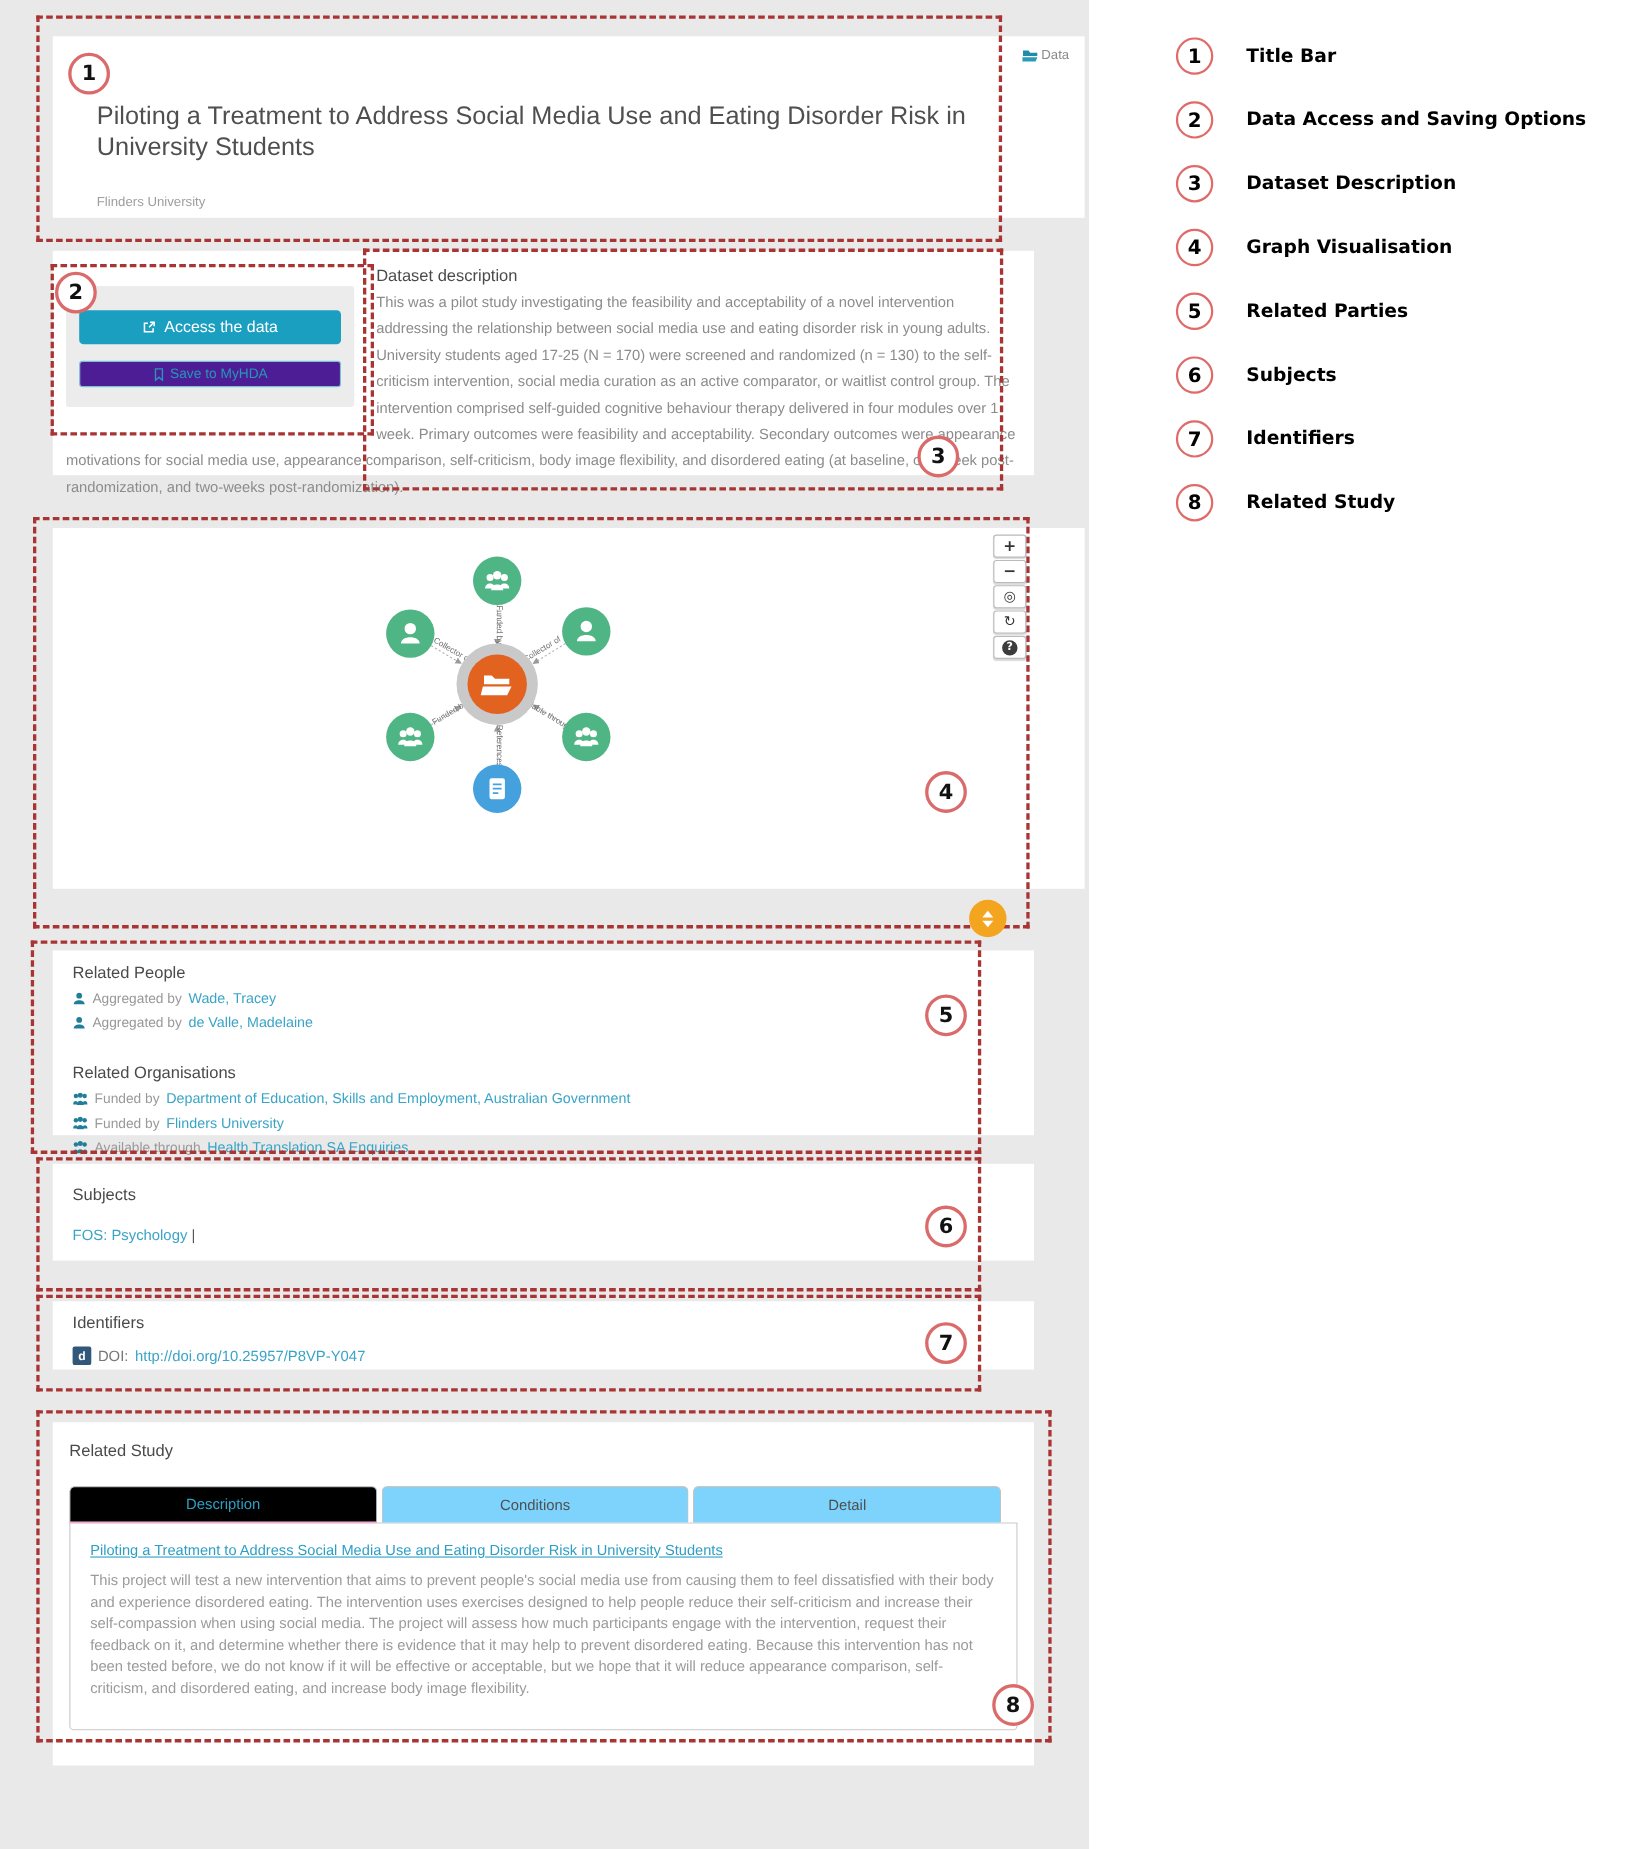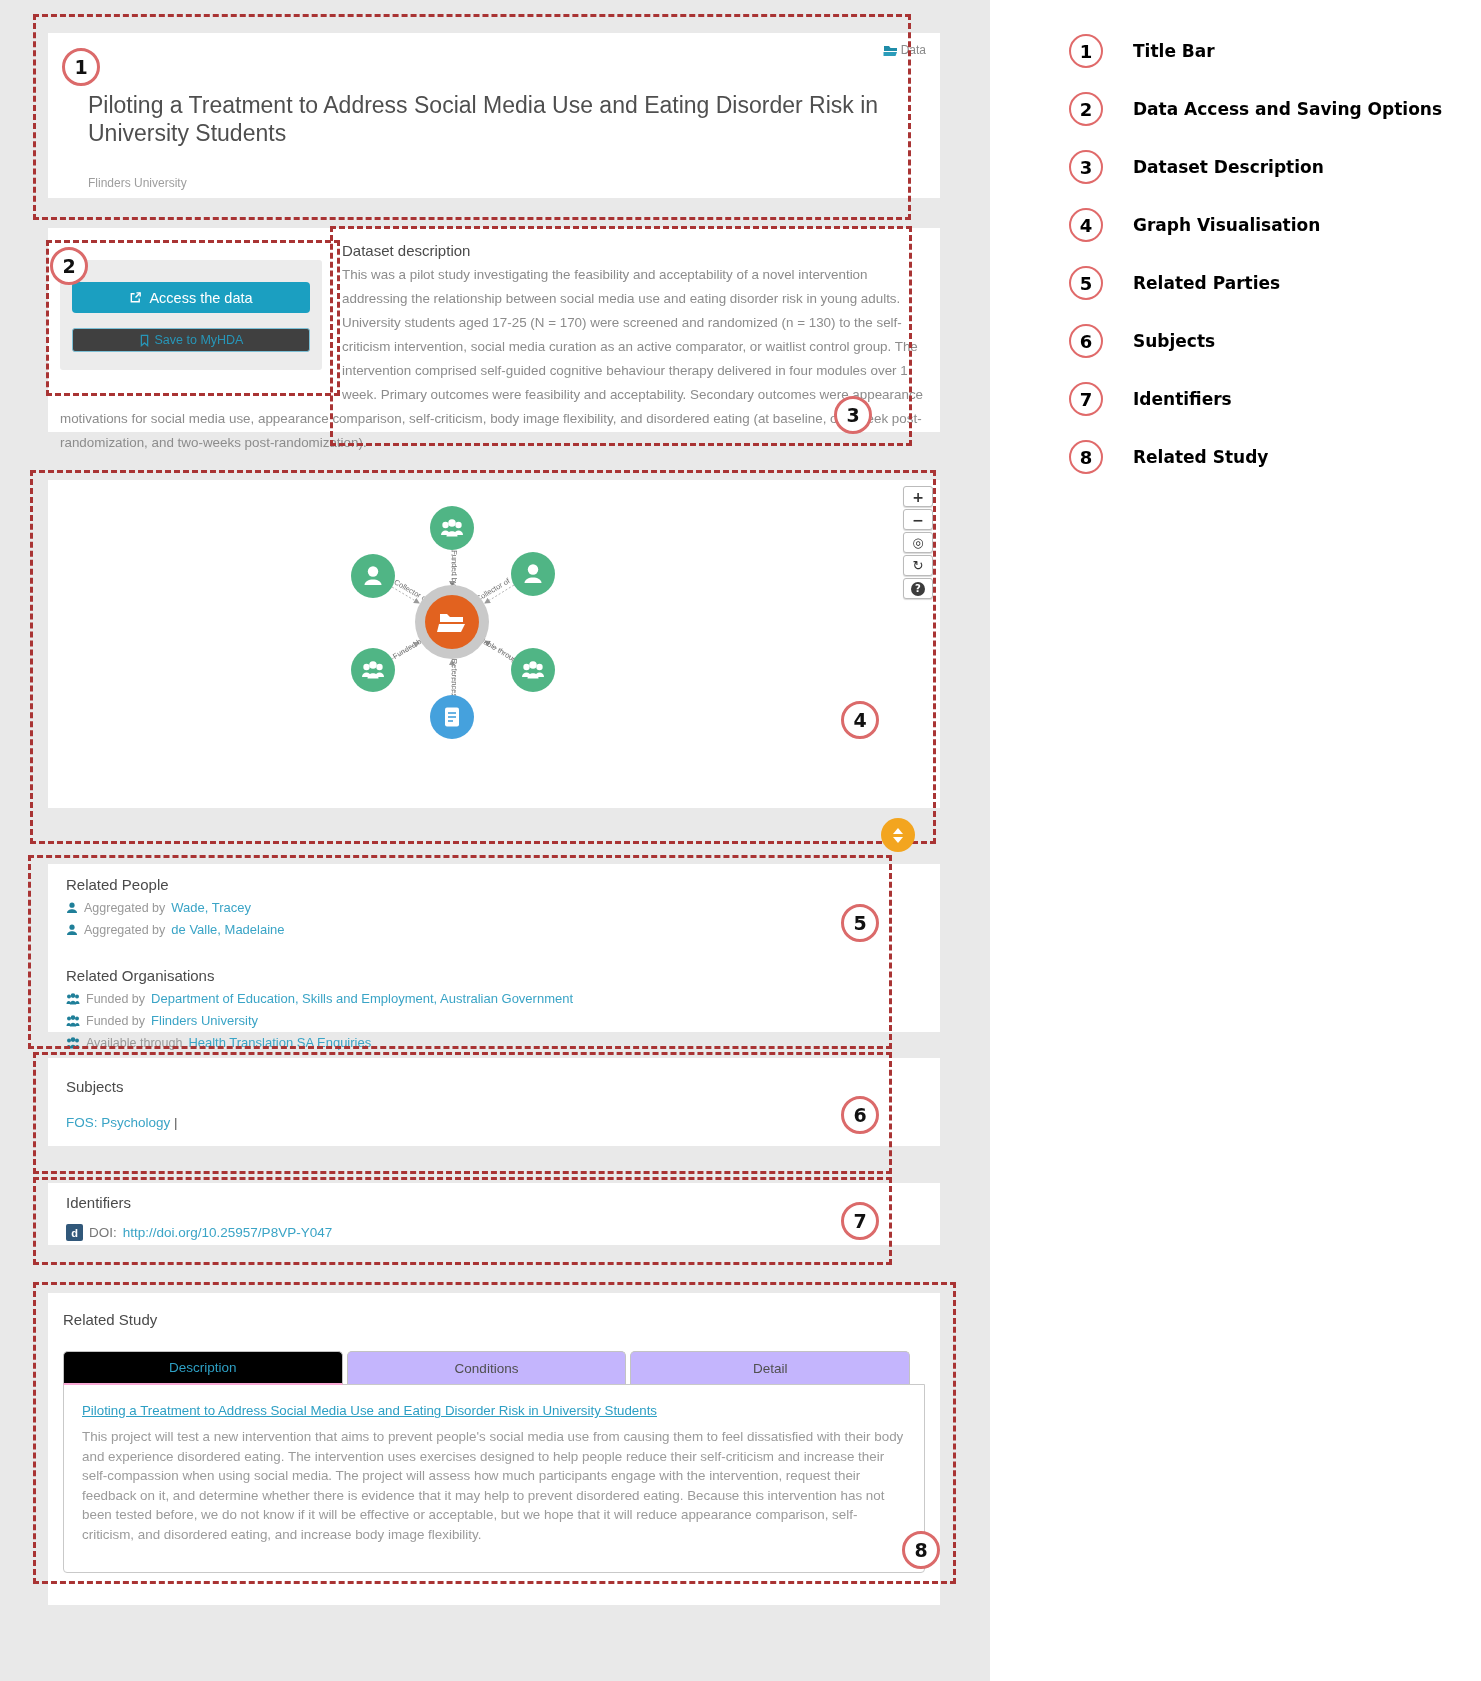--- a/index.html
+++ b/index.html
@@ -1,20 +1,20 @@
 <!DOCTYPE html>
 <html><head>
 <meta charset="utf-8">
 <style>
   html,body{margin:0;padding:0;background:#fff;}
   .canvas{position:relative;width:1481px;height:1681px;background:#fff;
           font-family:"Liberation Sans",sans-serif;overflow:hidden;}
   .gray-col{position:absolute;left:0;top:0;width:990px;height:1681px;background:#e9e9e9;}
 
-  .card{position:absolute;background:#fff;}
+  .card{position:absolute;background:#fff;padding-left:46px;}
 
   
   .dashed{position:absolute;border:3px dashed #a93434;z-index:6;pointer-events:none;}
 
   
   .marker{position:absolute;width:32px;height:32px;border-radius:50%;background:#fff;
           border:3px solid #db6a6a;z-index:7;display:flex;align-items:center;justify-content:center;
           font-family:"DejaVu Sans",sans-serif;font-weight:bold;font-size:19px;color:#111;}
 
   
@@ -34,21 +34,21 @@
   .publisher{position:absolute;left:40px;top:143px;font-size:12px;color:#9e9e9e;}
 
   
   .desc-card{left:48px;top:228px;width:892px;height:204px;padding:14px 16px 0 12px;box-sizing:border-box;}
   .access-float{float:left;width:282px;height:160px;}
   .access-panel{margin-top:18px;width:262px;background:#ececec;border-radius:3px;padding:22px 12px 18px 12px;box-sizing:border-box;}
   .btn-access{display:flex;align-items:center;justify-content:center;gap:7px;width:100%;height:31px;
          background:#1b9fc1;color:#fff;font-size:14.5px;border:none;border-radius:4px;cursor:pointer;
          font-family:"Liberation Sans",sans-serif;}
   .btn-save{display:flex;align-items:center;justify-content:center;gap:5px;width:100%;height:24px;margin-top:15px;
-         background:#404040;color:#2796b8;font-size:12.5px;border:1px solid #7cc0d6;border-radius:3px;cursor:pointer;
+         background:#4c1d95;color:#2796b8;font-size:12.5px;border:1px solid #7cc0d6;border-radius:3px;cursor:pointer;
          font-family:"Liberation Sans",sans-serif;}
   .section-heading{font-size:15px;color:#4a4a4a;margin:0 0 4px 0;font-weight:400;}
   .desc-text{font-size:13.4px;color:#8c8c8c;line-height:24px;margin:0;}
 
   
   .graph-card{left:48px;top:480px;width:892px;height:328px;}
   .graph-svg{position:absolute;left:0;top:0;}
   .edge-label{font-size:7.5px;fill:#707070;font-family:"Liberation Sans",sans-serif;}
   .zoombar{position:absolute;left:903px;top:486px;width:30px;display:flex;flex-direction:column;gap:2px;z-index:7;}
   .zbtn{width:30px;height:21px;background:#fff;border:1px solid #bbb;border-radius:3px;box-sizing:border-box;
@@ -73,21 +73,21 @@
   .subjects-line{margin-top:20px;font-size:13.5px;}
   .subjects-line .sep{color:#555;}
   .ident-card{left:48px;top:1183px;width:892px;height:62px;padding:11px 18px;box-sizing:border-box;}
   .doi-row{display:flex;align-items:center;gap:6px;margin-top:13px;font-size:13.5px;color:#777;}
   .doi-icon{width:17px;height:17px;background:#31587a;border-radius:2px;color:#fff;font-weight:bold;
         font-size:11px;display:flex;align-items:center;justify-content:center;}
 
   
   .study-card{left:48px;top:1293px;width:892px;height:312px;box-sizing:border-box;padding:18px 15px;}
   .tabs{display:flex;align-items:flex-end;height:34px;margin-top:22px;}
-  .tab{flex:1;height:33px;margin-right:4px;background:#c4b5fd;border:1px solid #c3c3c3;border-bottom:none;
+  .tab{flex:1;height:33px;margin-right:4px;background:#7dd3fc;border:1px solid #c3c3c3;border-bottom:none;
        border-radius:5px 5px 0 0;display:flex;align-items:center;justify-content:center;font-size:13.5px;
        color:#4f4f4f;box-sizing:border-box;cursor:pointer;position:relative;}
   .tab:last-child{margin-right:15px;}
   .tab.active{height:34px;background:#000000;color:#2d9fc3;margin-bottom:-1px;z-index:2;border-bottom:2px solid #f9a8d4;}
   .tab-panel{border:1px solid #c9c9c9;background:#fff;padding:16px 18px;min-height:155px;border-radius:0 0 4px 4px;}
   .study-link{font-size:13.3px;color:#2d9fc4;text-decoration:underline;cursor:pointer;}
   .summary-heading{margin:24px 0 0 0;font-size:13.5px;font-weight:bold;color:#4c4c4c;}
   .summary-text{margin:8px 0 0 0;font-size:13.4px;color:#9b9b9b;line-height:19.5px;}
 </style>
 </head>

